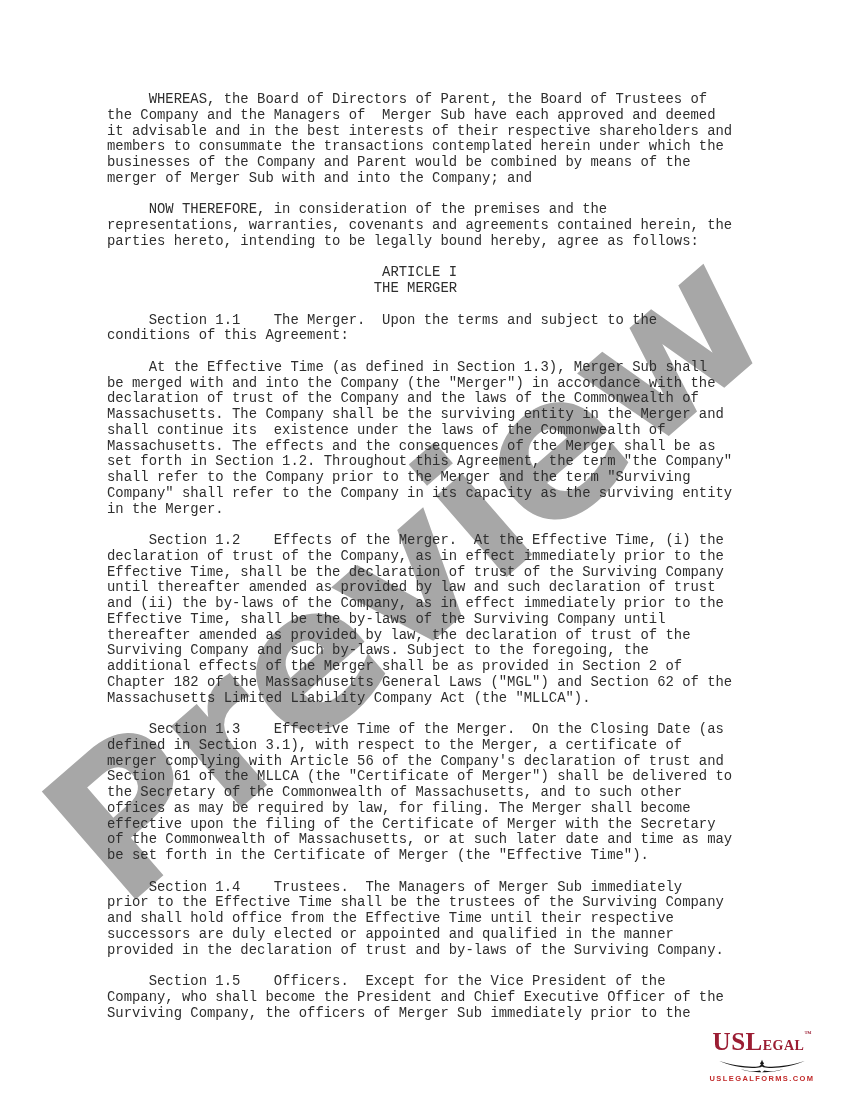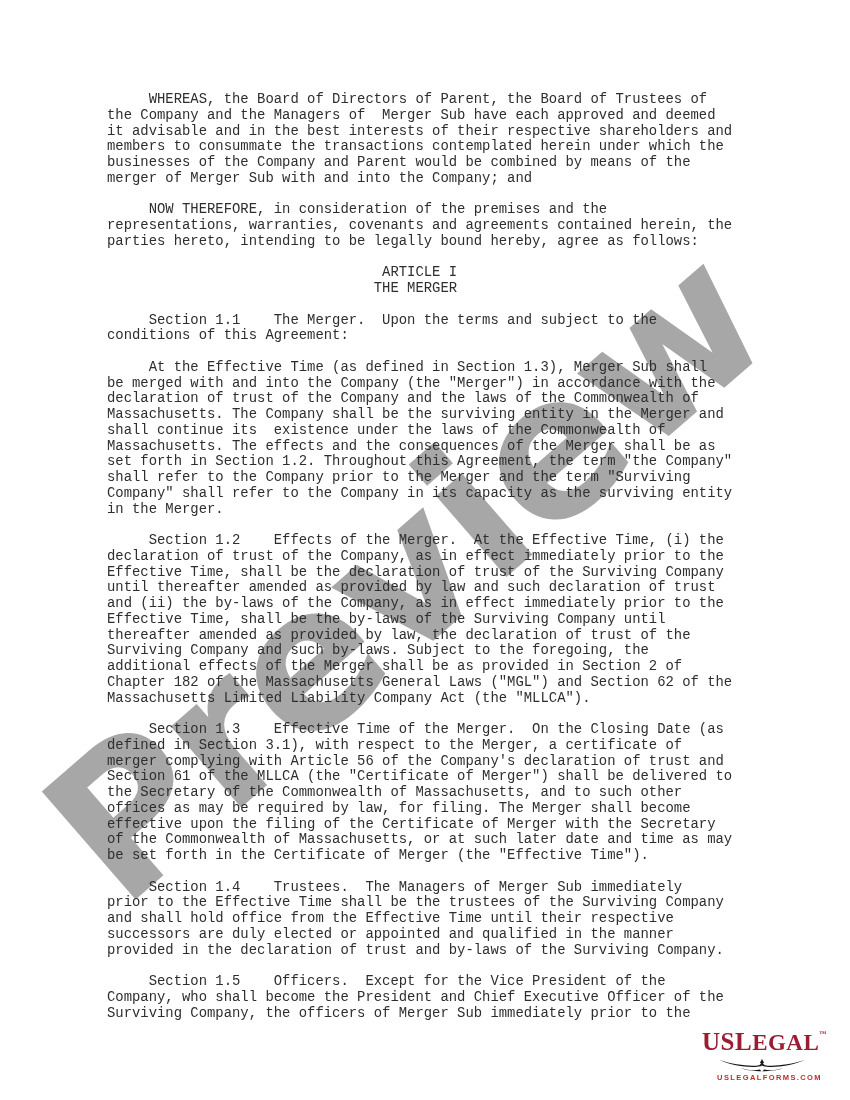--- a/index.html
+++ b/index.html
@@ -47,21 +47,21 @@
     z-index: 3;
   }
   .wordmark {
     font-family: "Liberation Serif", serif;
     font-weight: bold;
     color: #9b1d33;
     line-height: 24px;
     white-space: nowrap;
   }
   .wm-large { font-size: 25px; letter-spacing: 0.5px; text-align: right; }
-  .wm-small { font-size: 23px; letter-spacing: 0.5px; margin-top: 30px; }
+  .wm-small { font-size: 14px; letter-spacing: 0.5px; margin-top: 30px; }
   .wm-tm    { font-size: 7px; vertical-align: 14px; letter-spacing: 0; }
   .eagle { display: block; margin: 0 auto; margin-top: 1px; width: 86px; height: 15px; }
   .domain {
     margin-top: 0px;
     font-family: "Liberation Sans", sans-serif;
     font-weight: bold;
     font-size: 7.5px;
     letter-spacing: 1.4px;
     color: #c12a2a;
     white-space: nowrap;
@@ -139,16 +139,16 @@
 
     <svg class="eagle" viewBox="0 0 120 20" xmlns="http://www.w3.org/2000/svg">
       <path d="M0,2 C22,9.5 45,11.5 56,9.5 L60,6.5 L64,9.5 C75,11.5 98,9.5 120,2
                C100,12 72,13.5 62,11 L60,10 L58,11 C48,13.5 20,12 0,2 Z" fill="#161616"></path>
       <path d="M30,13.5 C42,17 50,17.5 57,15.5 C60,19 60,19 63,15.5
                C70,17.5 78,17 90,13.5 C76,19.5 44,19.5 30,13.5 Z" fill="#161616"></path>
       <circle cx="60" cy="5.6" r="2.4" fill="#161616"></circle>
       <path d="M58.6,4 L60,0.6 L61.4,4 Z" fill="#161616"></path>
     </svg>
 
-    <div class="domain" style="color: rgb(193, 42, 42); text-align: right;">USLEGALFORMS.COM</div>
+    <div class="domain" style="color: rgb(193, 42, 42);">USLEGALFORMS.COM</div>
   </div>
 
 </div>
 
 </body></html>

